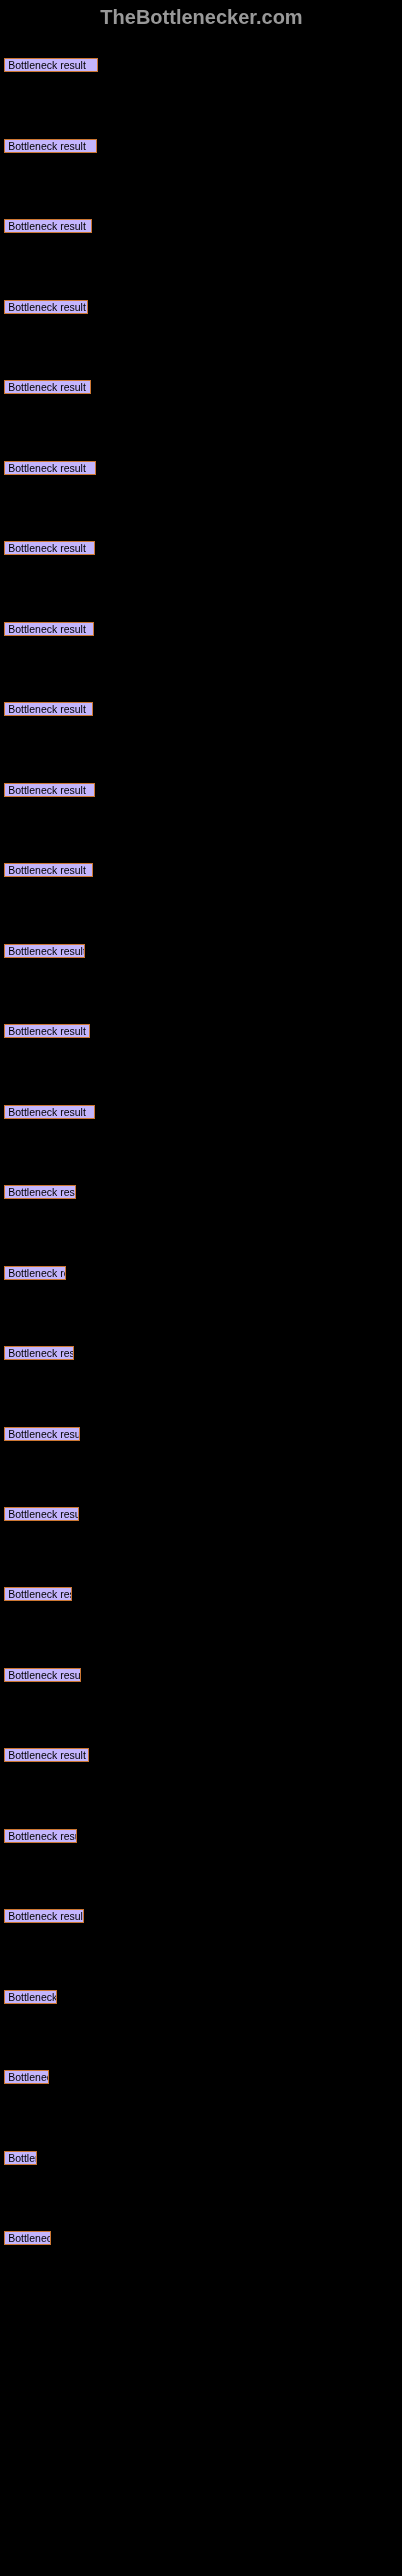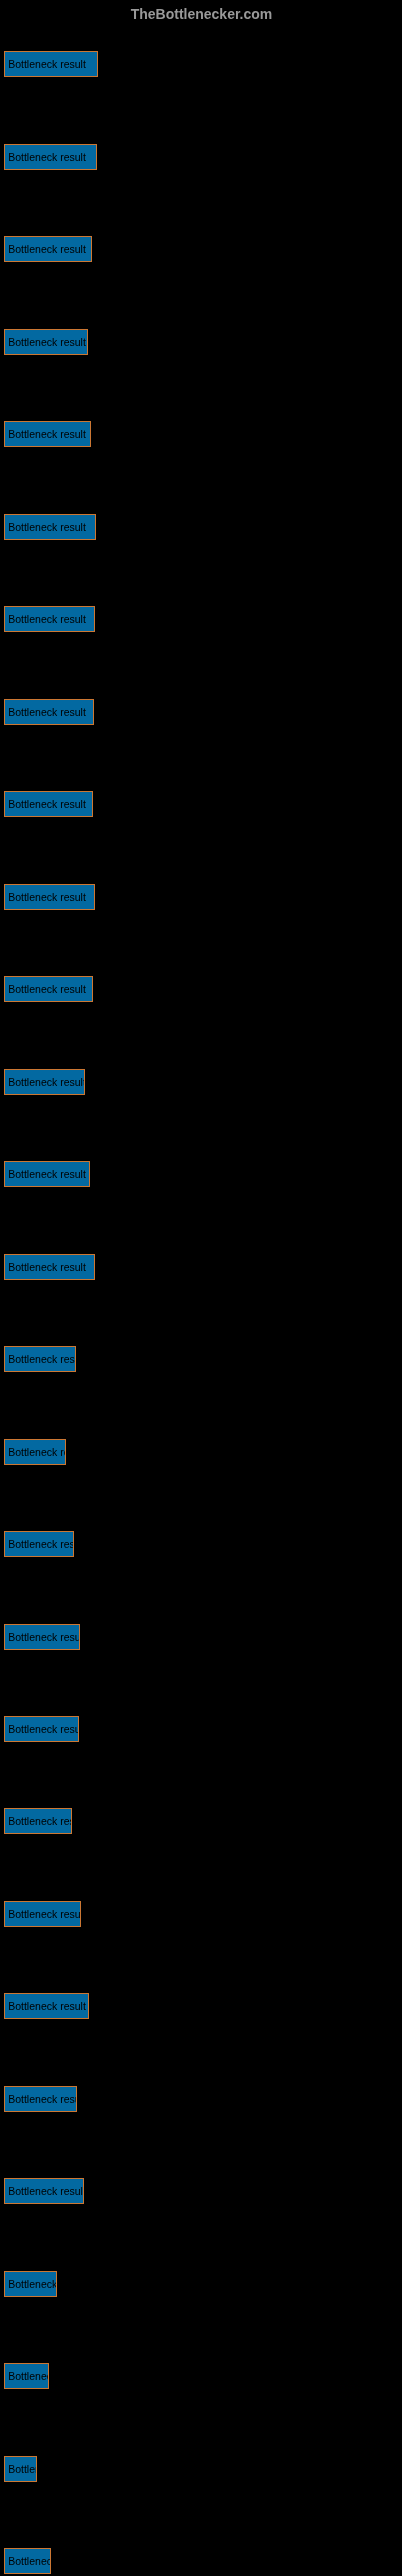--- a/index.html
+++ b/index.html
@@ -4,41 +4,41 @@
   <style>
     body {
       background-color: #000000;
       margin: 0;
       padding: 0;
       font-family: Arial, sans-serif;
       width: 403px;
     }
     .header {
       color: #999999;
-      font-size: 14px;
+      font-size: 20px;
       font-weight: bold;
       text-align: center;
       padding: 6.4px 0;
     }
     .chart-container {
       padding: 8px 4px;
     }
     .bar-row {
       margin-bottom: 52px;
     }
     .spacer {
       color: #808080;
       font-size: 9.7px;
       height: 11.3px;
       margin-bottom: 3.2px;
     }
     .bar {
-      background-color: #0369a1;
+      background-color: #c4b5fd;
       border: 0.8px solid #cc7733;
-      height: 26px;
+      height: 14px;
       display: flex;
       align-items: center;
       padding-left: 3.2px;
       box-sizing: border-box;
       color: #000000;
       font-size: 10.5px;
       white-space: nowrap;
       overflow: hidden;
     }
   </style>

